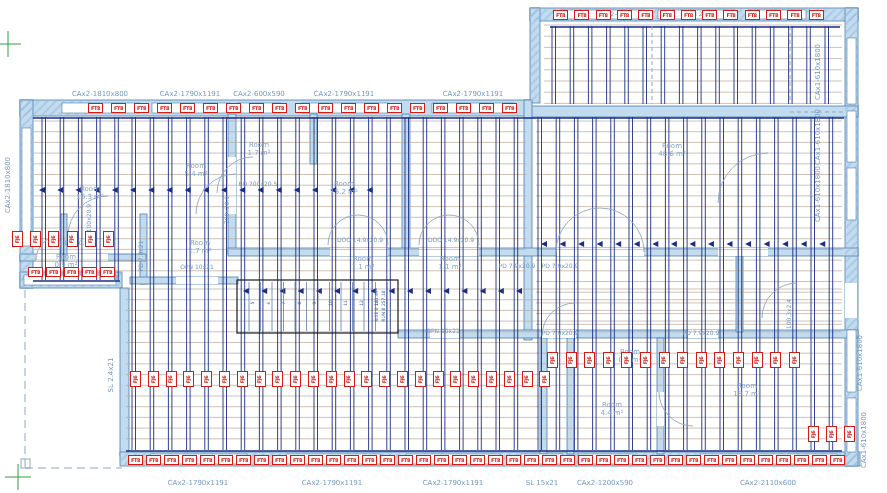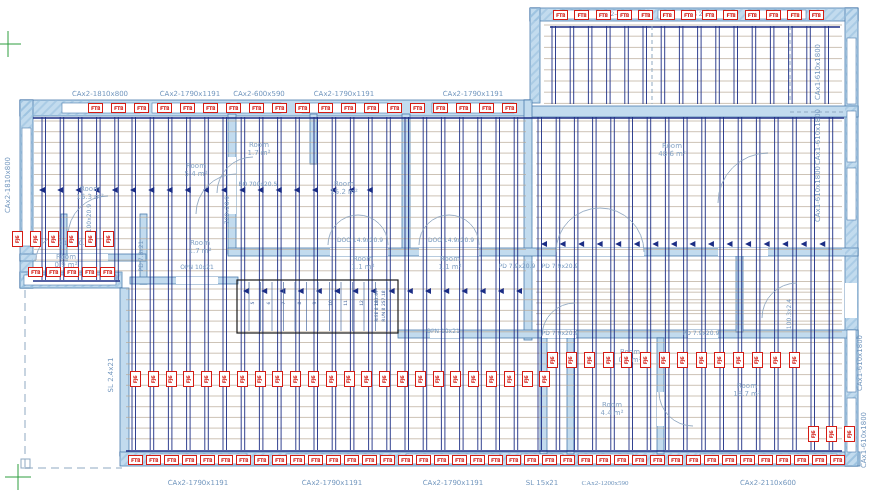--- a/index.html
+++ b/index.html
@@ -397,21 +397,21 @@
   <div id="ann">
       <div class="lbl" style="left: 100px; top: 94px;">CAx2-1810x800</div>
       <div class="lbl" style="left: 190px; top: 94px;">CAx2-1790x1191</div>
       <div class="lbl" style="left: 259px; top: 94px;">CAx2-600x590</div>
       <div class="lbl" style="left: 344px; top: 94px;">CAx2-1790x1191</div>
       <div class="lbl" style="left: 473px; top: 94px;">CAx2-1790x1191</div>
       <div class="lbl" style="left: 198px; top: 483px;">CAx2-1790x1191</div>
       <div class="lbl" style="left: 332px; top: 483px;">CAx2-1790x1191</div>
       <div class="lbl" style="left: 453px; top: 483px;">CAx2-1790x1191</div>
       <div class="lbl" style="left: 542px; top: 483px;">SL 15x21</div>
-      <div class="lbl" style="left: 605px; top: 483px; font-family: Liberation Serif, serif;">CAx2-1200x590</div>
+      <div class="lbl" style="left: 605px; top: 483px;">CAx2-1200x590</div>
       <div class="lbl" style="left: 768px; top: 483px;">CAx2-2110x600</div>
       <div class="lbl rot" style="left: 8px; top: 185px;">CAx2-1810x800</div>
       <div class="lbl rot" style="left: 111px; top: 375px;">SL 2.4x21</div>
       <div class="lbl rot" style="left: 818px; top: 72px;">CAx1-610x1800</div>
       <div class="lbl rot" style="left: 818px; top: 137px;">CAx1-610x1800</div>
       <div class="lbl rot" style="left: 818px; top: 194px;">CAx1-610x1800</div>
       <div class="lbl rot" style="left: 860px; top: 363px;">CAx1-610x1800</div>
       <div class="lbl rot" style="left: 864px; top: 440px;">CAx1-610x1800</div>
       <div class="lbl small" style="left: 258px; top: 184px;">EO 700x20.5</div>
       <div class="lbl small" style="left: 68px; top: 243px;">DOO 14x20.5</div>

